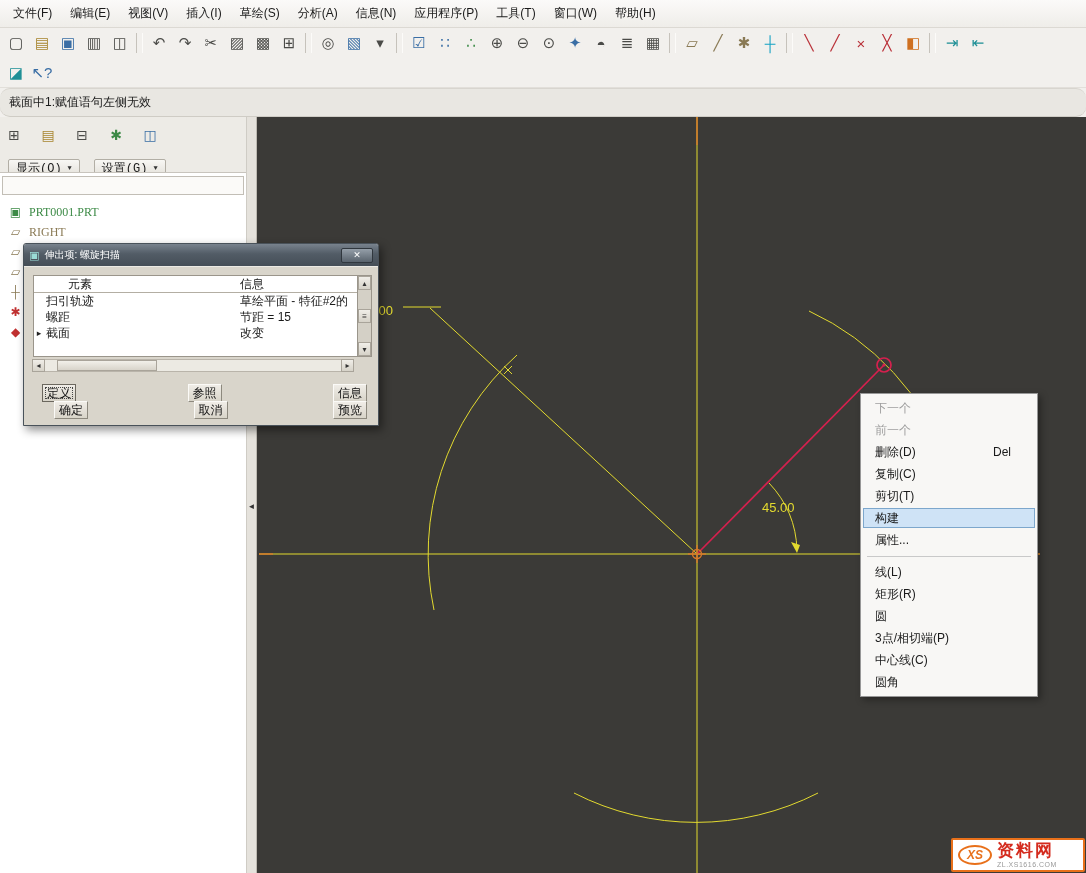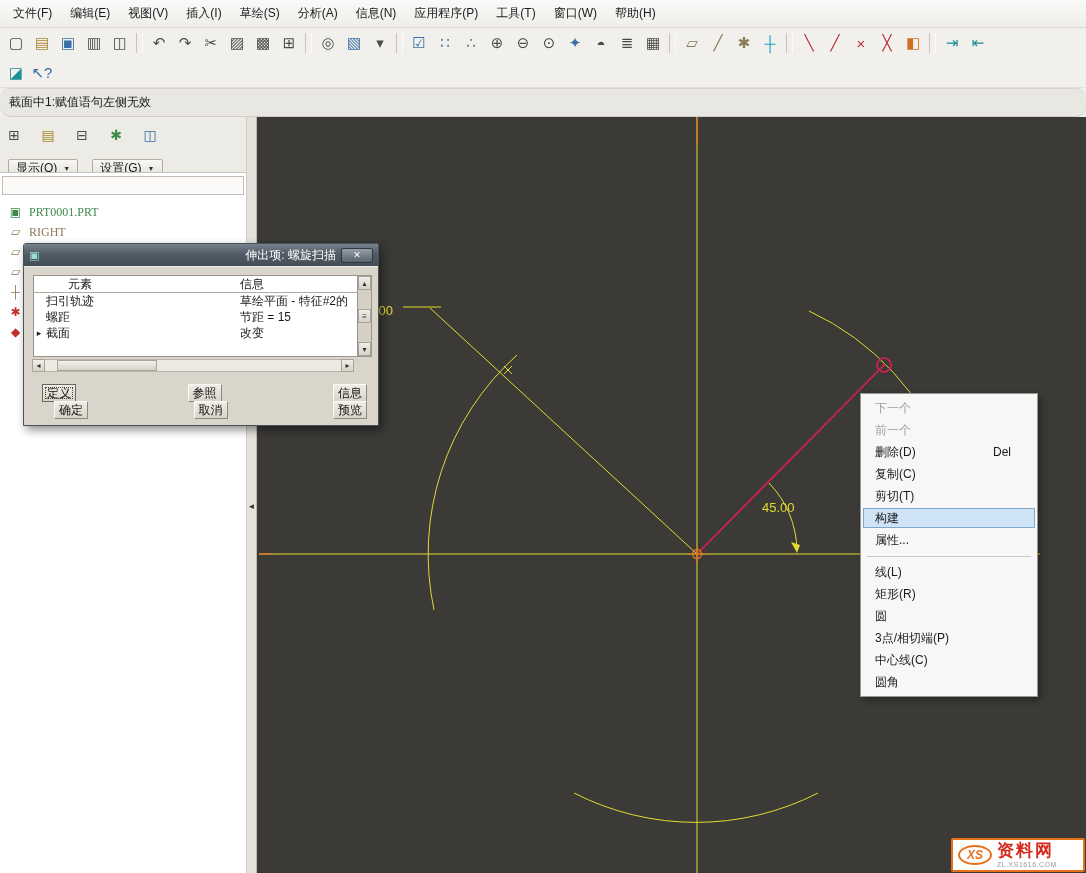--- a/index.html
+++ b/index.html
@@ -30,21 +30,21 @@
   .tone-cyan{color:#19a3c4;} .tone-tan{color:#8a7a55;} .tone-plain{color:#4b4b48;}
   .statusbar{position:absolute;top:88px;left:0;right:0;height:29px;background:#e9e7e2;
     border-top:1px solid #d8d5cf;border-bottom:1px solid #cfccc5;display:flex;align-items:center;padding-left:9px;border-radius:10px;}
 
   
   .left-panel{position:absolute;left:0;top:117px;width:246px;bottom:0;background:#edebe6;}
   .panel-toolbar{height:35px;display:flex;align-items:center;gap:10px;padding-left:2px;}
   .pbtn{width:24px;height:22px;display:flex;align-items:center;justify-content:center;font-size:14px;cursor:default;}
   .filter-row{height:24px;display:flex;gap:14px;padding-left:8px;align-items:center;}
   .drop-btn{display:flex;align-items:center;gap:6px;height:19px;padding:0 7px;font-size:12px;
-    font-family:Liberation Sans, sans-serif;color:#1a1a1a;background:linear-gradient(#f8f7f4,#e2dfd8);
+    font-family:Liberation Mono, monospace;color:#1a1a1a;background:linear-gradient(#f8f7f4,#e2dfd8);
     border:1px solid #b2aea5;border-radius:2px;cursor:default;margin-top:8px;}
   .caret{font-size:7px;color:#333;}
   .tree-area{position:absolute;top:55px;left:0;right:0;bottom:0;background:#ffffff;border-top:1px solid #c8c4bd;}
   .tree-strip{height:19px;margin:3px 2px 7px 2px;border:1px solid #c2beb6;background:#fbfaf8;}
   .tree-item{display:flex;align-items:center;gap:6px;height:20px;padding-left:8px;cursor:default;}
   .tree-icon{width:15px;text-align:center;font-size:12px;color:#777;}
   .tree-item.tone-green .tree-icon{color:#3c8a46;}
   .tree-item.tone-tan .tree-icon{color:#8a7a55;}
   .tree-item.tone-red .tree-icon{color:#c03030;}
   .tree-label{white-space:nowrap;font-family:Liberation Serif, serif;}
@@ -60,21 +60,21 @@
   .sk-fill-y{fill:var(--sketch-yellow);stroke:none;}
   .sk-fill-r{fill:var(--sketch-red);stroke:none;}
   .dim{fill:var(--sketch-yellow);font-size:13px;font-family:inherit;}
 
   
   .dialog{position:absolute;left:23px;top:243px;width:356px;height:183px;background:#d9d5cb;
     border:1px solid #49525a;border-radius:3px 3px 0 0;box-shadow:3px 4px 10px rgba(0,0,0,.45);z-index:30;}
   .dialog-title{height:22px;display:flex;align-items:center;gap:5px;padding:0 5px;color:#fff;
     background:linear-gradient(180deg,#78828d,#525c66 45%,#454e57);border-radius:2px 2px 0 0;}
   .dlg-icon{color:#9adbd6;font-size:11px;}
-  .dlg-title{flex:1;font-size:12px;white-space:nowrap;text-align:right;}
+  .dlg-title{flex:1;font-size:10px;white-space:nowrap;}
   .dlg-close{width:32px;height:15px;display:flex;align-items:center;justify-content:center;font-size:9px;color:#fff;
     background:linear-gradient(#949ea8,#59636d);border:1px solid #30373e;border-radius:2px;cursor:default;}
   .dialog-body{position:absolute;left:0;right:0;top:22px;bottom:0;border-top:1px solid #eceae4;}
   .table-wrap{position:absolute;left:9px;top:8px;width:339px;height:82px;display:flex;}
   .elem-table{flex:1;background:#fff;border:1px solid #9a958b;border-right:none;overflow:hidden;}
   .table-header{display:flex;height:17px;align-items:center;border-bottom:1px solid #b3aea3;}
   .th-el{width:206px;padding-left:34px;}
   .th-info{flex:1;}
   .trow{display:flex;height:16px;align-items:center;}
   .t-marker{width:10px;font-size:9px;text-align:center;color:#222;}

